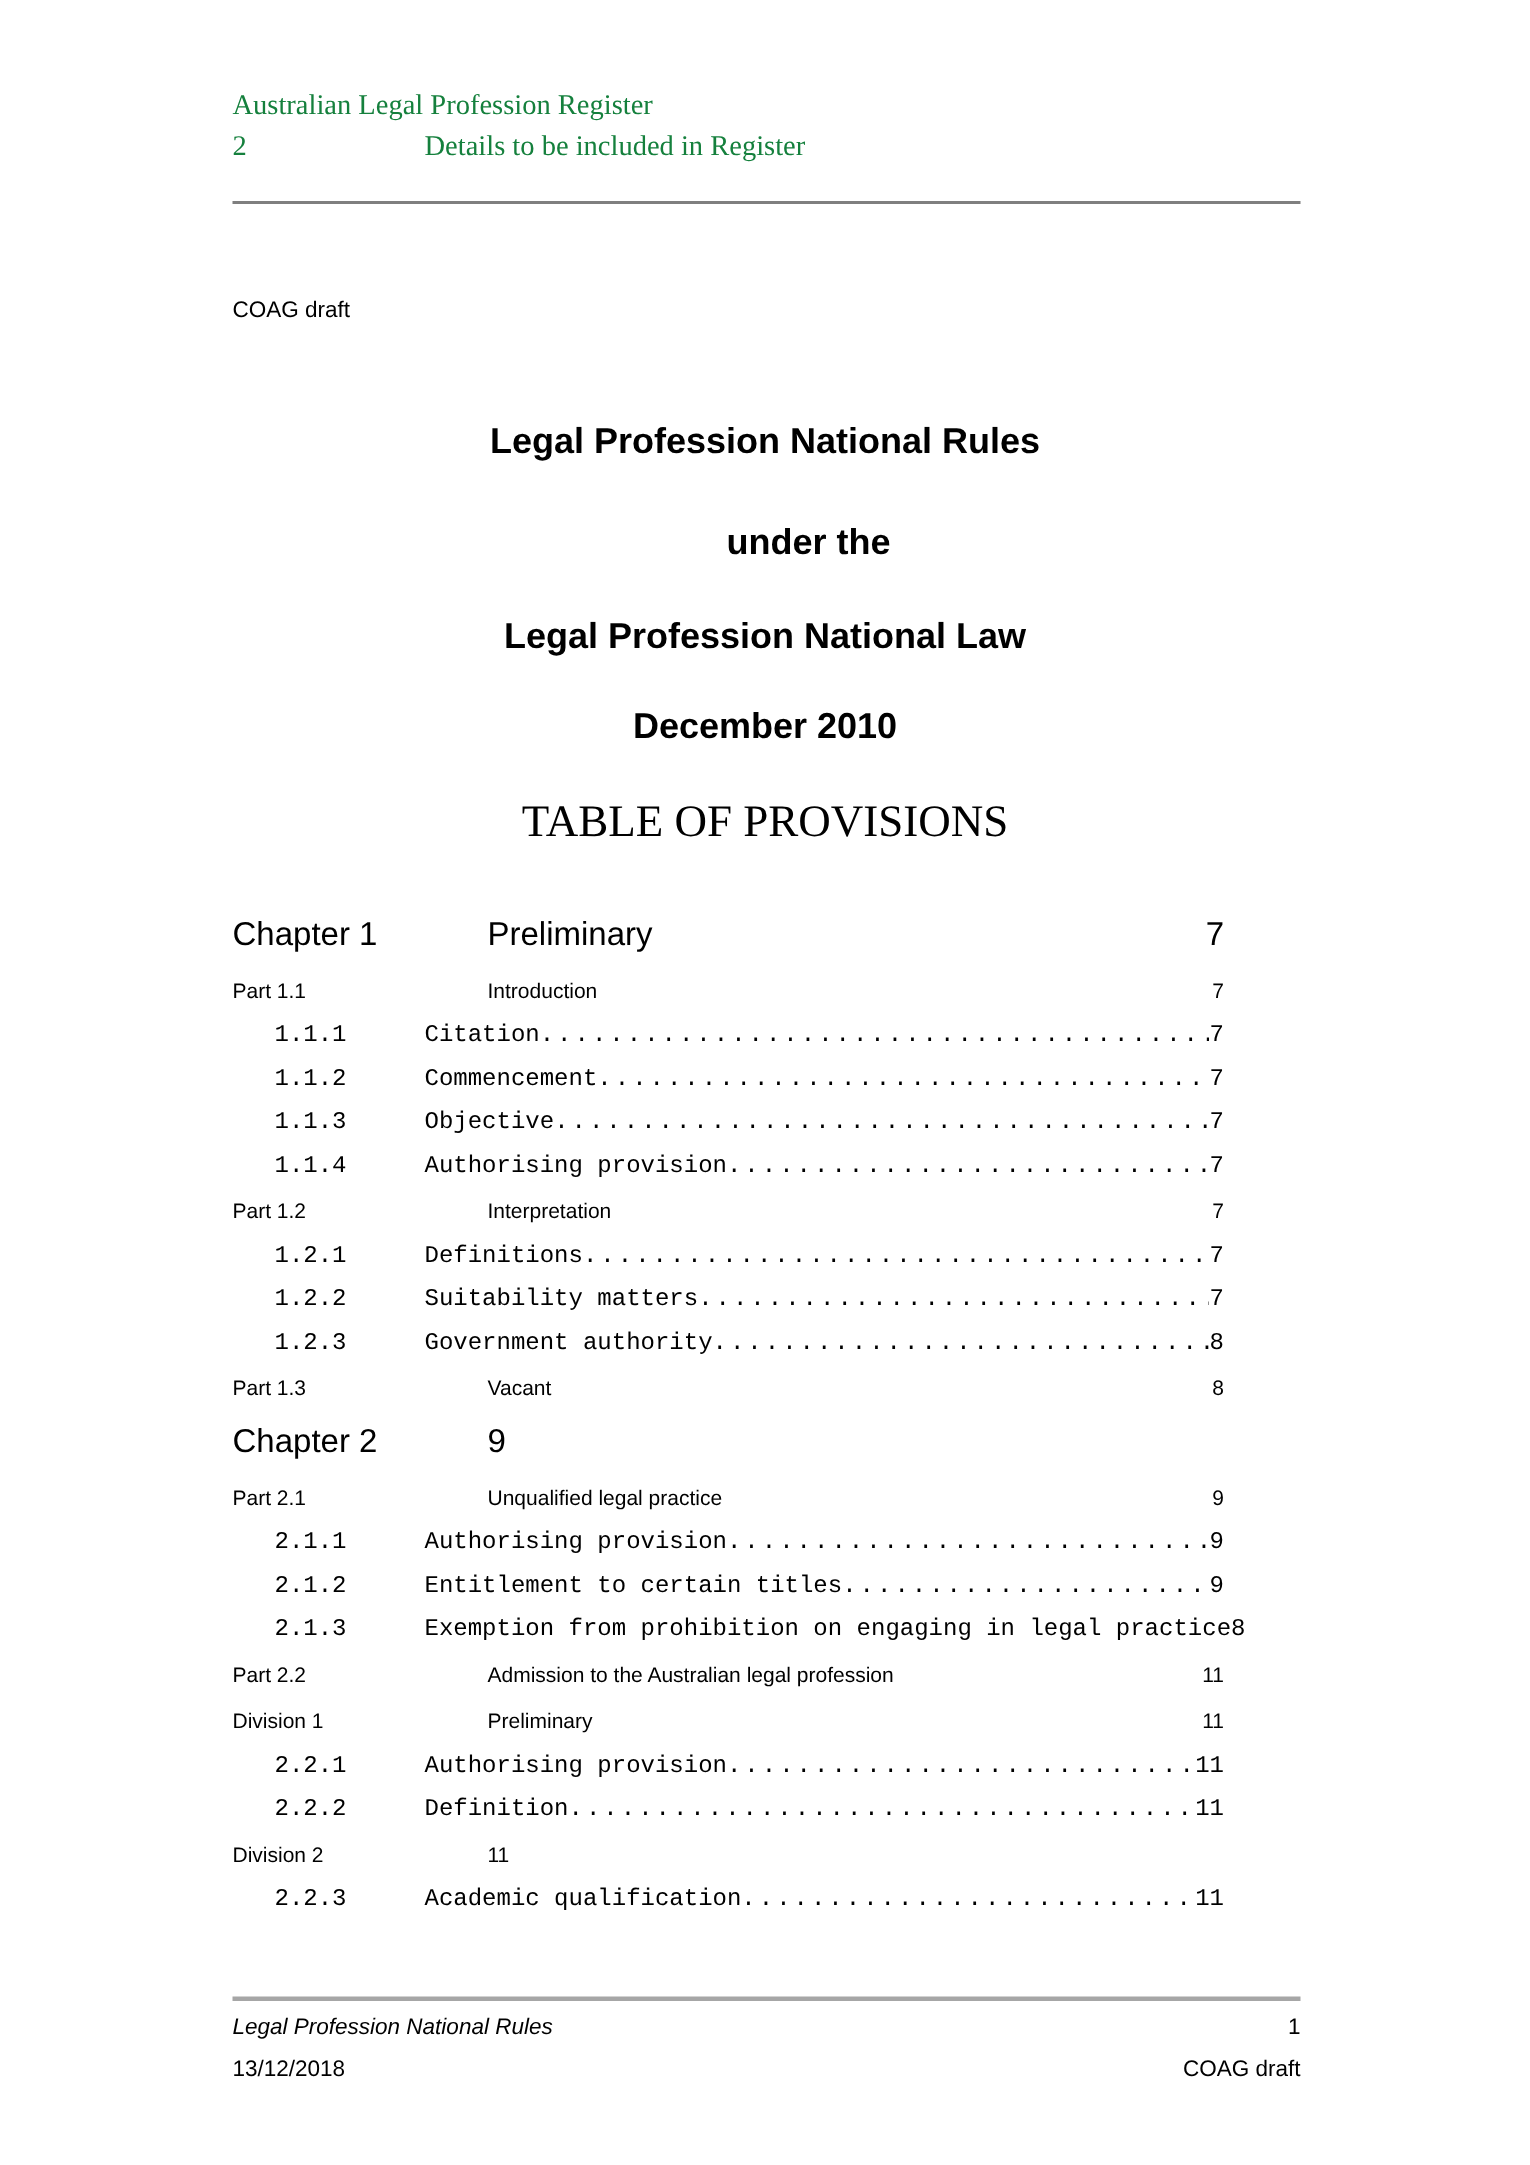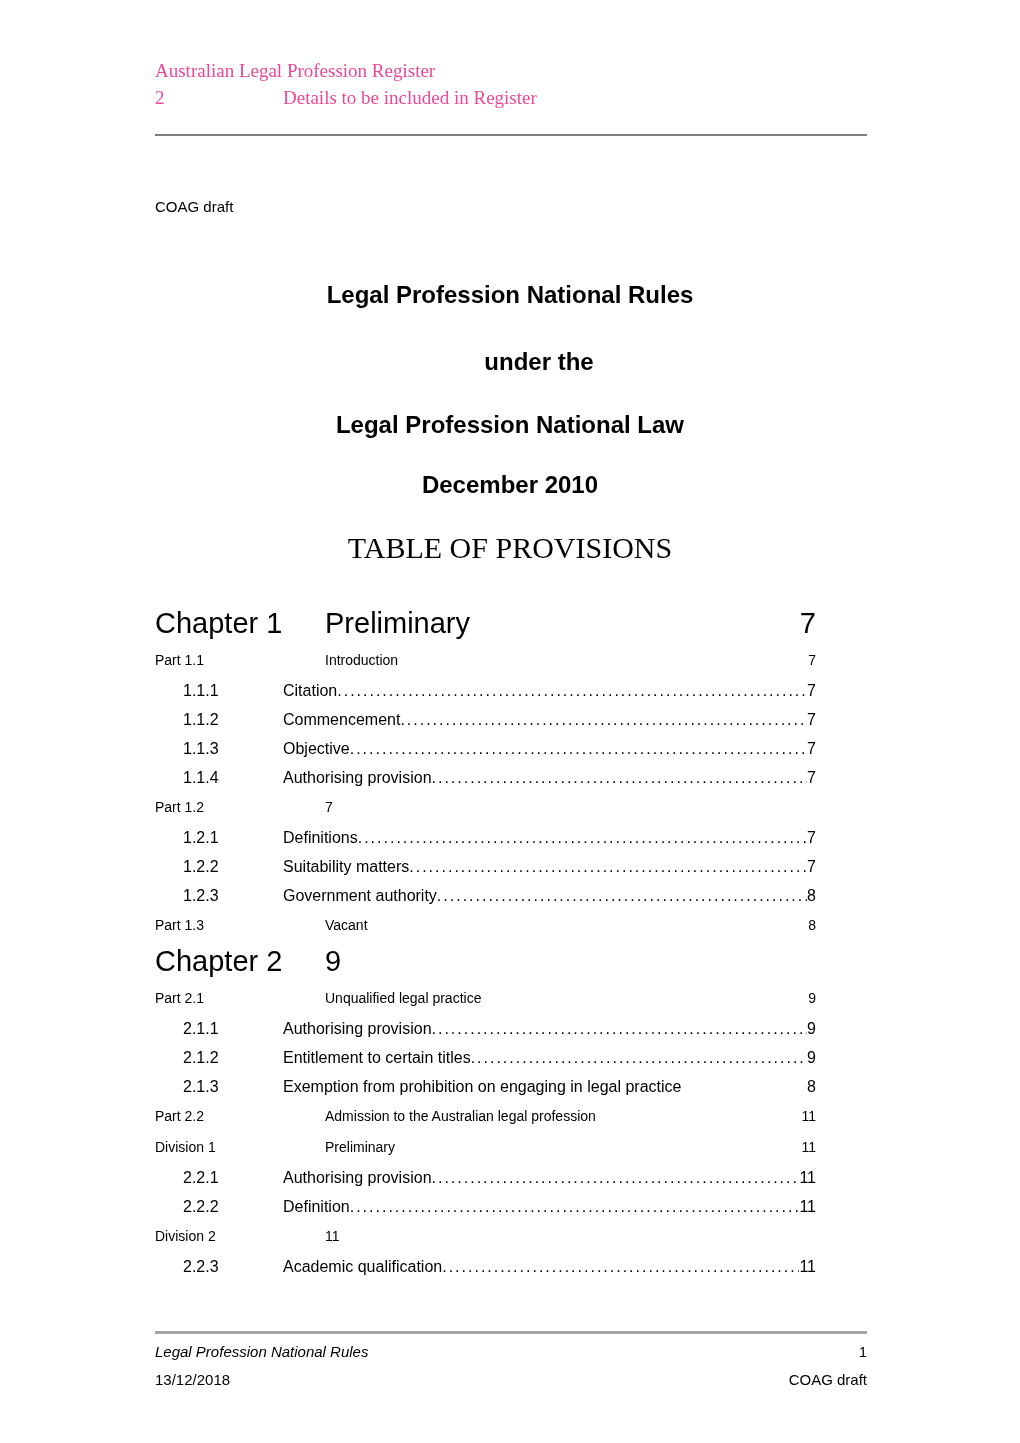--- a/index.html
+++ b/index.html
@@ -12,21 +12,21 @@
     font-family: "Liberation Sans", sans-serif;
     overflow: hidden;
   }
 
   
   .doc-header {
     position: absolute;
     left: 155px; top: 57px; width: 712px;
     font-family: "Liberation Serif", serif;
     font-size: 19px; line-height: 27px;
-    color: #ec4899;
+    color: #15803d;
   }
   .doc-header .h-line2 { display: flex; }
   .doc-header .h-num { width: 128px; flex: 0 0 128px; }
   .header-rule {
     position: absolute;
     left: 155px; top: 134px; width: 712px;
     border-top: 2px solid #7f7f7f;
   }
   .coag-top {
     position: absolute;
@@ -57,28 +57,28 @@
   
   .toc {
     position: absolute;
     left: 155px; top: 603px; width: 661px;
   }
   .toc-row {
     display: flex;
     align-items: baseline;
   }
   .toc-row.chapter {
-    font-size: 29px; line-height: 34px;
+    font-size: 22px; line-height: 34px;
     margin-top: 3px; margin-bottom: 5px;
   }
   .toc-row.part, .toc-row.division {
     font-size: 14px; line-height: 31px;
   }
   .toc-row.item {
-    font-size: 16px; line-height: 29px;
+    font-size: 16px; line-height: 29px; font-family: Liberation Mono, monospace;
   }
   .toc-label { flex: 0 0 170px; }
   .toc-row.item .toc-label {
     flex: 0 0 128px;
     padding-left: 28px;
     box-sizing: border-box;
   }
   .toc-title { white-space: nowrap; }
   .toc-row.chapter .toc-title,
   .toc-row.part .toc-title,
@@ -174,20 +174,21 @@
       <span class="toc-page">7</span>
     </div>
       <div class="toc-row item">
       <span class="toc-label">1.1.4</span>
       <span class="toc-title">Authorising provision</span>
       <span class="toc-dots"></span>
       <span class="toc-page">7</span>
     </div>
       <div class="toc-row part">
       <span class="toc-label">Part 1.2</span>
+      <span class="toc-title">Interpretation</span>
       <span class="toc-dots no-dots"></span>
       <span class="toc-page">7</span>
     </div>
       <div class="toc-row item">
       <span class="toc-label">1.2.1</span>
       <span class="toc-title">Definitions</span>
       <span class="toc-dots"></span>
       <span class="toc-page">7</span>
     </div>
       <div class="toc-row item">

